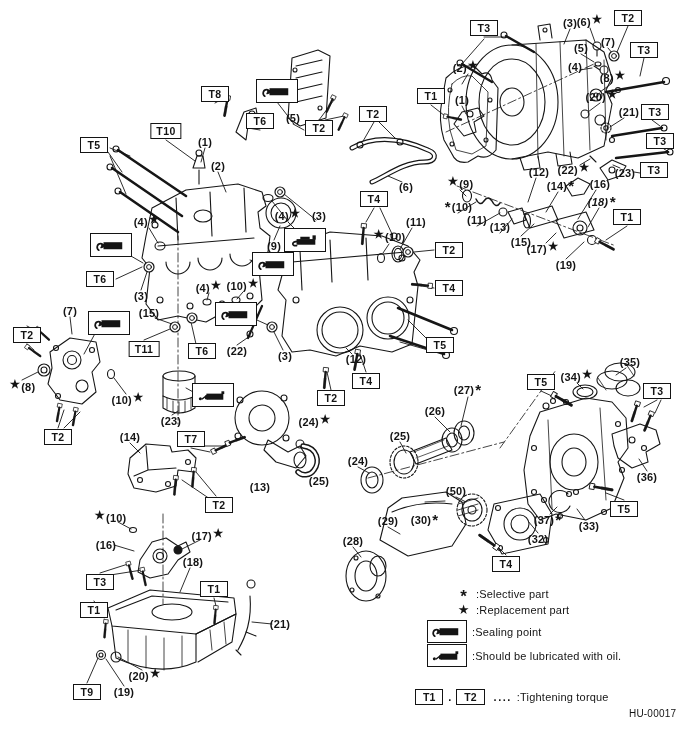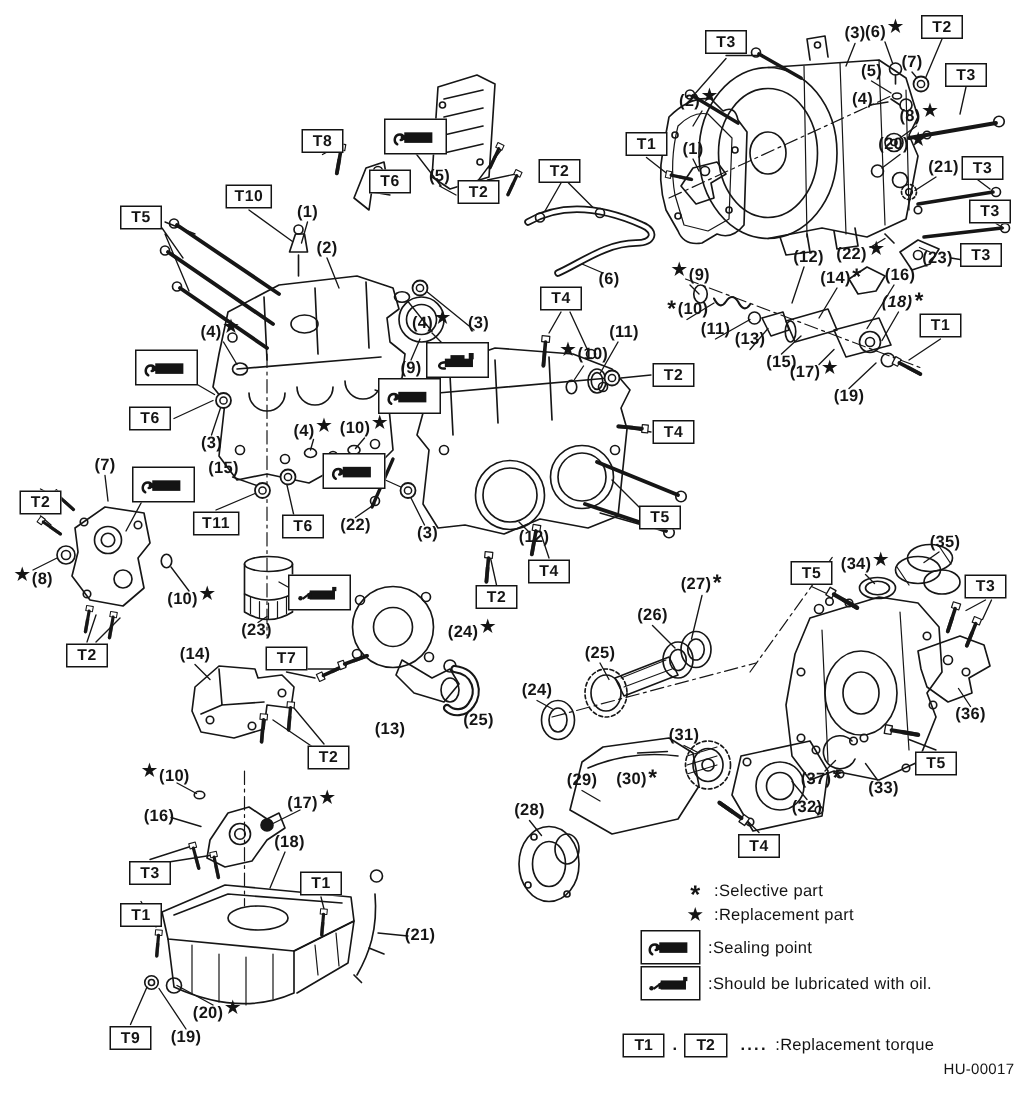--- a/index.html
+++ b/index.html
@@ -516,21 +516,21 @@
       <div class="pnum" style="left: 389px; top: 237px;"><span class="mk-star">★</span>(10)</div>
       <div class="pnum" style="left: 416px; top: 222px;">(11)</div>
       <div class="pnum" style="left: 468px; top: 390px;">(27)<span class="mk-ast">*</span></div>
       <div class="pnum" style="left: 435px; top: 411px;">(26)</div>
       <div class="pnum" style="left: 400px; top: 436px;">(25)</div>
       <div class="pnum" style="left: 358px; top: 461px;">(24)</div>
       <div class="pnum" style="left: 577px; top: 377px;">(34)<span class="mk-star">★</span></div>
       <div class="pnum" style="left: 630px; top: 362px;">(35)</div>
       <div class="pnum" style="left: 647px; top: 477px;">(36)</div>
       <div class="pnum" style="left: 425px; top: 520px;">(30)<span class="mk-ast">*</span></div>
-      <div class="pnum" style="left: 456px; top: 491px;">(31)</div>
+      <div class="pnum" style="left: 456px; top: 491px;">(50)</div>
       <div class="pnum" style="left: 388px; top: 521px;">(29)</div>
       <div class="pnum" style="left: 353px; top: 541px;">(28)</div>
       <div class="pnum" style="left: 548px; top: 520px;">(37)<span class="mk-ast">*</span></div>
       <div class="pnum" style="left: 589px; top: 526px;">(33)</div>
       <div class="pnum" style="left: 538px; top: 539px;">(32)</div>
       <div class="ibox" style="left: 277px; top: 91px;">
         <svg viewBox="0 0 34 16" width="32" height="15">
           <path d="M4,13 C1,11 2,6 6,6 C9,6 9,10 6.5,10" fill="none" stroke="#141414" stroke-width="1.8" stroke-linecap="round"></path>
           <rect x="9" y="4.5" width="20" height="7.5" fill="#141414"></rect>
           <rect x="6.5" y="6.5" width="4" height="3.5" fill="#141414"></rect>
@@ -612,18 +612,18 @@
             <rect x="26" y="3.5" width="3" height="3" fill="#141414"></rect>
           </svg>
         </span>
       <span class="ltext">:Should be lubricated with oil.</span>
     </div>
     <div class="lg-row" style="left:415px;top:689px">
       <span class="tbox-inline">T1</span>
       <span class="lsep">.</span>
       <span class="tbox-inline">T2</span>
       <span class="ldots">....</span>
-      <span class="ltext">:Replacement torque</span>
+      <span class="ltext">:Tightening torque</span>
     </div>
   </div>
 
   <div class="doc-code">HU-00017</div>
 </div>
 
 </body></html>

